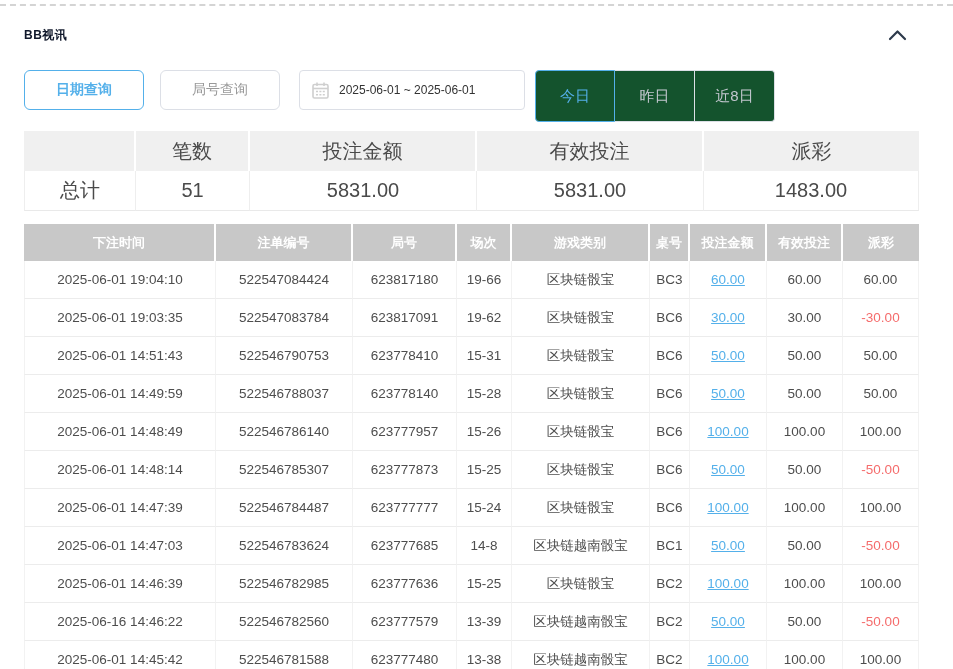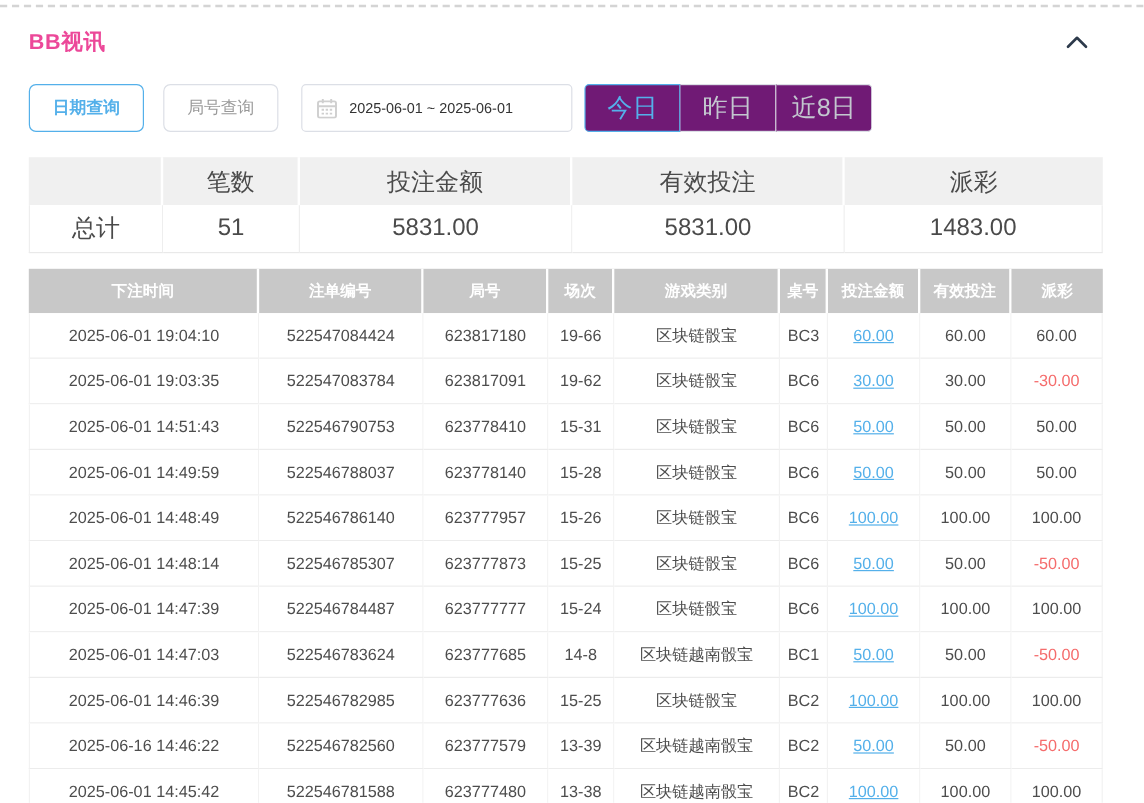--- a/index.html
+++ b/index.html
@@ -4,38 +4,38 @@
 <style>
   * { margin:0; padding:0; box-sizing:border-box; }
   html,body { width:953px; height:669px; background:#fff; overflow:hidden;
               font-family:"Liberation Sans","DejaVu Sans",sans-serif; }
 
   .top-divider { margin-top:4px; border-top:2px dashed #d4d4d4; width:953px; height:0; }
 
   .content { width:895px; margin-left:24px; }
 
   .panel-header { display:flex; justify-content:space-between; align-items:center; margin-top:18px; height:22px; }
-  .panel-title { font-size:18px; font-weight:bold; color:#ec4899; letter-spacing:0.5px; }
+  .panel-title { font-size:12px; font-weight:bold; color:#0f172a; letter-spacing:0.5px; }
   .collapse-btn { cursor:pointer; margin-right:12px; display:flex; align-items:center; }
 
   .toolbar { display:flex; align-items:center; margin-top:24px; height:40px; }
   .btn { height:40px; background:#fff; border:1px solid #dcdfe6; border-radius:6px;
-         font-size:14px; color:#999; cursor:pointer; padding:0 19px;
+         font-size:14px; color:#999; cursor:pointer; padding:0 31px;
          font-family:"Liberation Sans","DejaVu Sans",sans-serif; }
   .btn.active-outline { border-color:#54b0ea; color:#54b0ea; font-weight:bold; }
   #round-query { margin-left:16px; }
 
   .date-input { margin-left:19px; width:226px; height:40px; border:1px solid #dcdfe6;
                 border-radius:4px; display:flex; align-items:center; padding:0 12px; cursor:pointer; }
   .date-input .cal { flex:0 0 auto; margin-right:10px; }
   .date-input .val { font-size:12px; color:#333; white-space:nowrap; }
 
   .segmented { display:flex; margin-left:10px; height:40px; }
-  .seg { width:80px; height:40px; background:#701a75; border:1px solid #dcdfe6; border-left-width:0;
-         font-size:21px; color:#c3c7cf; cursor:pointer;
+  .seg { width:80px; height:52px; background:#14532d; border:1px solid #dcdfe6; border-left-width:0;
+         font-size:15px; color:#c3c7cf; cursor:pointer;
          font-family:"Liberation Sans","DejaVu Sans",sans-serif; }
   .seg:first-child { border-left-width:1px; border-radius:4px 0 0 4px; }
   .seg:last-child { border-radius:0 4px 4px 0; }
   .seg.active { border:1px solid #54b0ea; color:#54b0ea; }
   .seg.active + .seg { border-left-width:0; }
 
   .btn-solid { margin-left:11px; width:79px; height:40px; background:#54b0ea; border:none;
                border-radius:4px; color:#fff; font-size:15px; font-weight:bold; cursor:pointer;
                font-family:"Liberation Sans","DejaVu Sans",sans-serif; }
 

